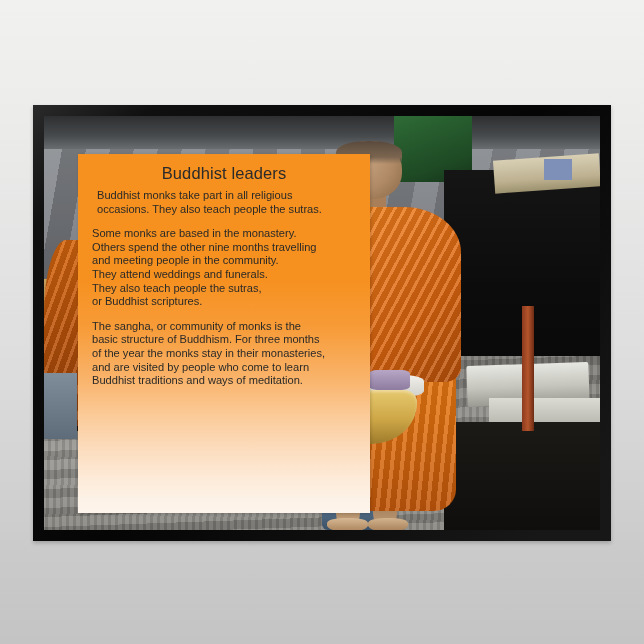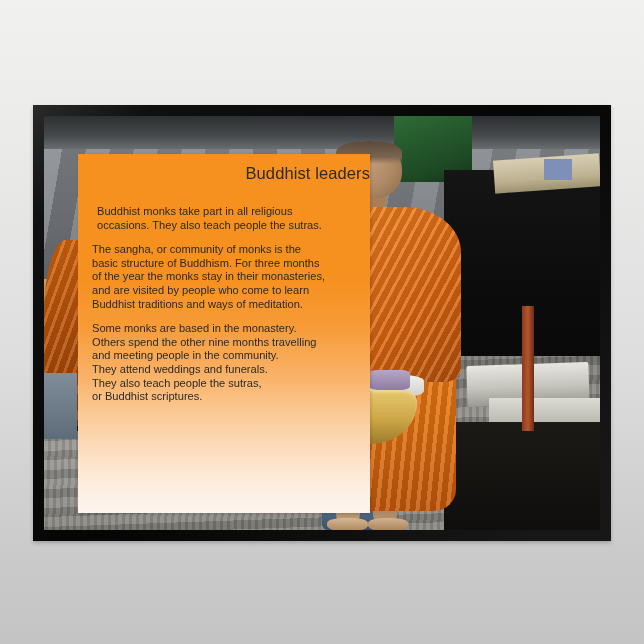--- a/index.html
+++ b/index.html
@@ -235,32 +235,32 @@
 
   
   .text-panel{
     position:absolute;left:34px;top:38px;width:292px;height:359px;
     background:linear-gradient(180deg,
       #f6901e 0%,#f6901e 34%,#f79b37 48%,#f9b268 62%,
       #fbcb99 73%,#fcdcbd 82%,#fdead7 90%,#fdf2e7 96%,#fdf4ec 100%);
     box-shadow:1px 1px 3px rgba(0,0,0,.18);
   }
   .panel-title{
-    text-align:right;color:#2b2b2b;
+    text-align:center;color:#2b2b2b;
     font-size:16.5px;font-weight:400;
     padding-top:10px;letter-spacing:.1px;
   }
   .panel-body{
     padding:6px 12px 0 14px;
     color:#2a2a28;
     font-size:11.1px;
     line-height:13.6px;
   }
   .para{margin:0 0 11px 0;white-space:pre-line;}
-  .para.first{padding-left:5px;margin-top:16px;}
+  .para.first{padding-left:5px;}
   .para.last{margin-bottom:0;}
 </style>
 </head>
 <body>
 
 <div class="poster-frame">
   <div class="frame-bevel"></div>
 
   <div class="photo">
 
@@ -310,28 +310,28 @@
       <div class="bowl-lid2"></div>
       <div class="monk-hand"></div>
       <div class="bowl"></div>
     </div>
 
     <div class="text-panel">
       <div class="panel-title">Buddhist leaders</div>
       <div class="panel-body">
         <p class="para first">Buddhist monks take part in all religious
 occasions. They also teach people the sutras.</p>
-        <p class="para">The sangha, or community of monks is the
-basic structure of Buddhism. For three months
-of the year the monks stay in their monasteries,
-and are visited by people who come to learn
-Buddhist traditions and ways of meditation.</p>
         <p class="para">Some monks are based in the monastery.
 Others spend the other nine months travelling
 and meeting people in the community.
 They attend weddings and funerals.
 They also teach people the sutras,
 or Buddhist scriptures.</p>
+        <p class="para">The sangha, or community of monks is the
+basic structure of Buddhism. For three months
+of the year the monks stay in their monasteries,
+and are visited by people who come to learn
+Buddhist traditions and ways of meditation.</p>
       </div>
     </div>
 
   </div>
 </div>
 
 </body></html>

